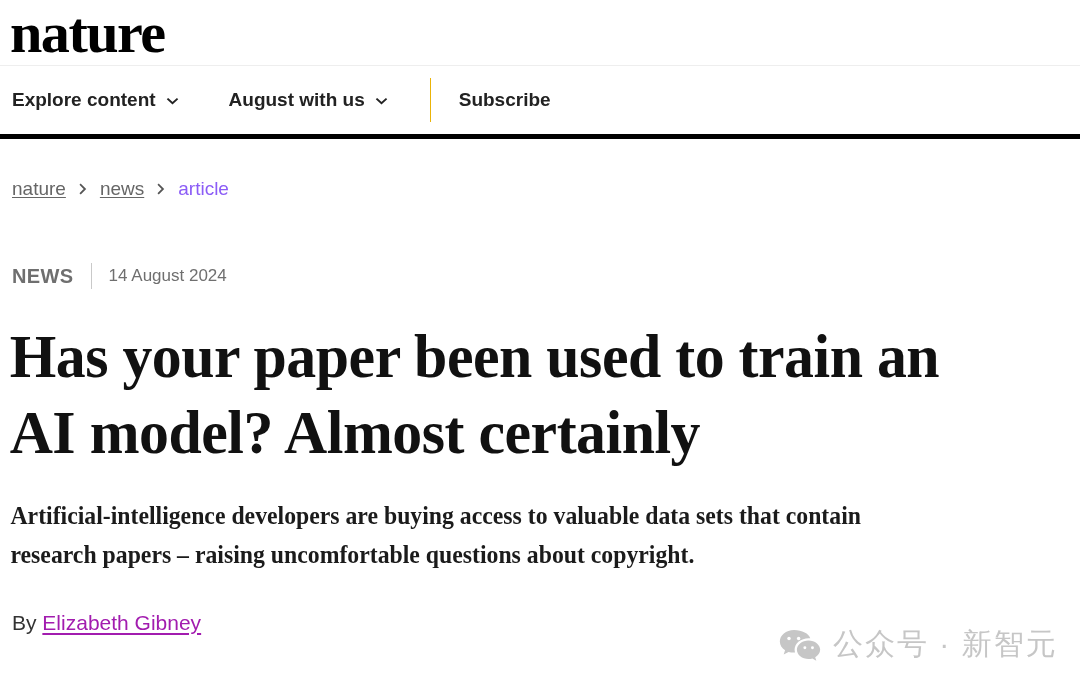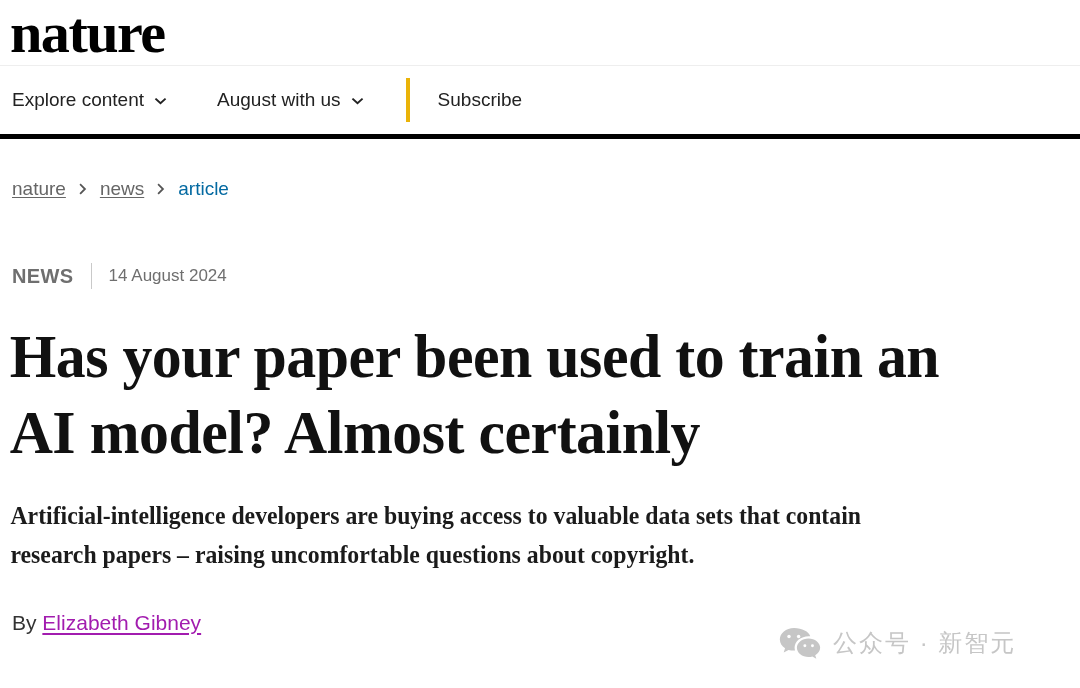--- a/index.html
+++ b/index.html
@@ -40,28 +40,28 @@
     height: 68px;
     display: flex;
     align-items: center;
     padding-left: 12px;
     box-sizing: border-box;
   }
   .nav-item {
     display: flex;
     align-items: center;
     font-size: 19px;
-    font-weight: 400;
+    font-weight: 700;
     color: #222222;
     margin-right: 50px;
     white-space: nowrap;
     cursor: pointer;
   }
   .nav-item.with-rule {
-    border-left: 4px solid #eab308;
+    border-left: 1px solid #eab308;
     padding-left: 28px;
     margin-left: -8px;
     height: 44px;
   }
   .chev-down {
     margin-left: 10px;
     width: 13px;
     height: 13px;
     display: inline-block;
     position: relative;
@@ -83,21 +83,21 @@
     font-size: 19px;
     color: #333333;
   }
   .crumb-link {
     color: #666666;
     text-decoration: underline;
     text-underline-offset: 2px;
     cursor: pointer;
   }
   .crumb-current {
-    color: #0369a1;
+    color: #8b5cf6;
     text-align: right;
   }
   .crumb-sep {
     margin: 0 11px;
     color: #555555;
     font-weight: 700;
     font-size: 15px;
     display: inline-flex;
     align-items: center;
   }
@@ -179,21 +179,21 @@
     pointer-events: none;
   }
   .wechat-icon {
     width: 44px;
     height: 38px;
     margin-right: 11px;
     flex: none;
   }
   .wechat-icon svg { display: block; }
   .watermark-text {
-    font-size: 24px;
+    font-size: 30px;
     letter-spacing: 2px;
     color: #c6c6c6;
     white-space: nowrap;
   }
 </style>
 </head>
 <body>
 
 <div class="masthead">
   <div class="logo">nature</div>

